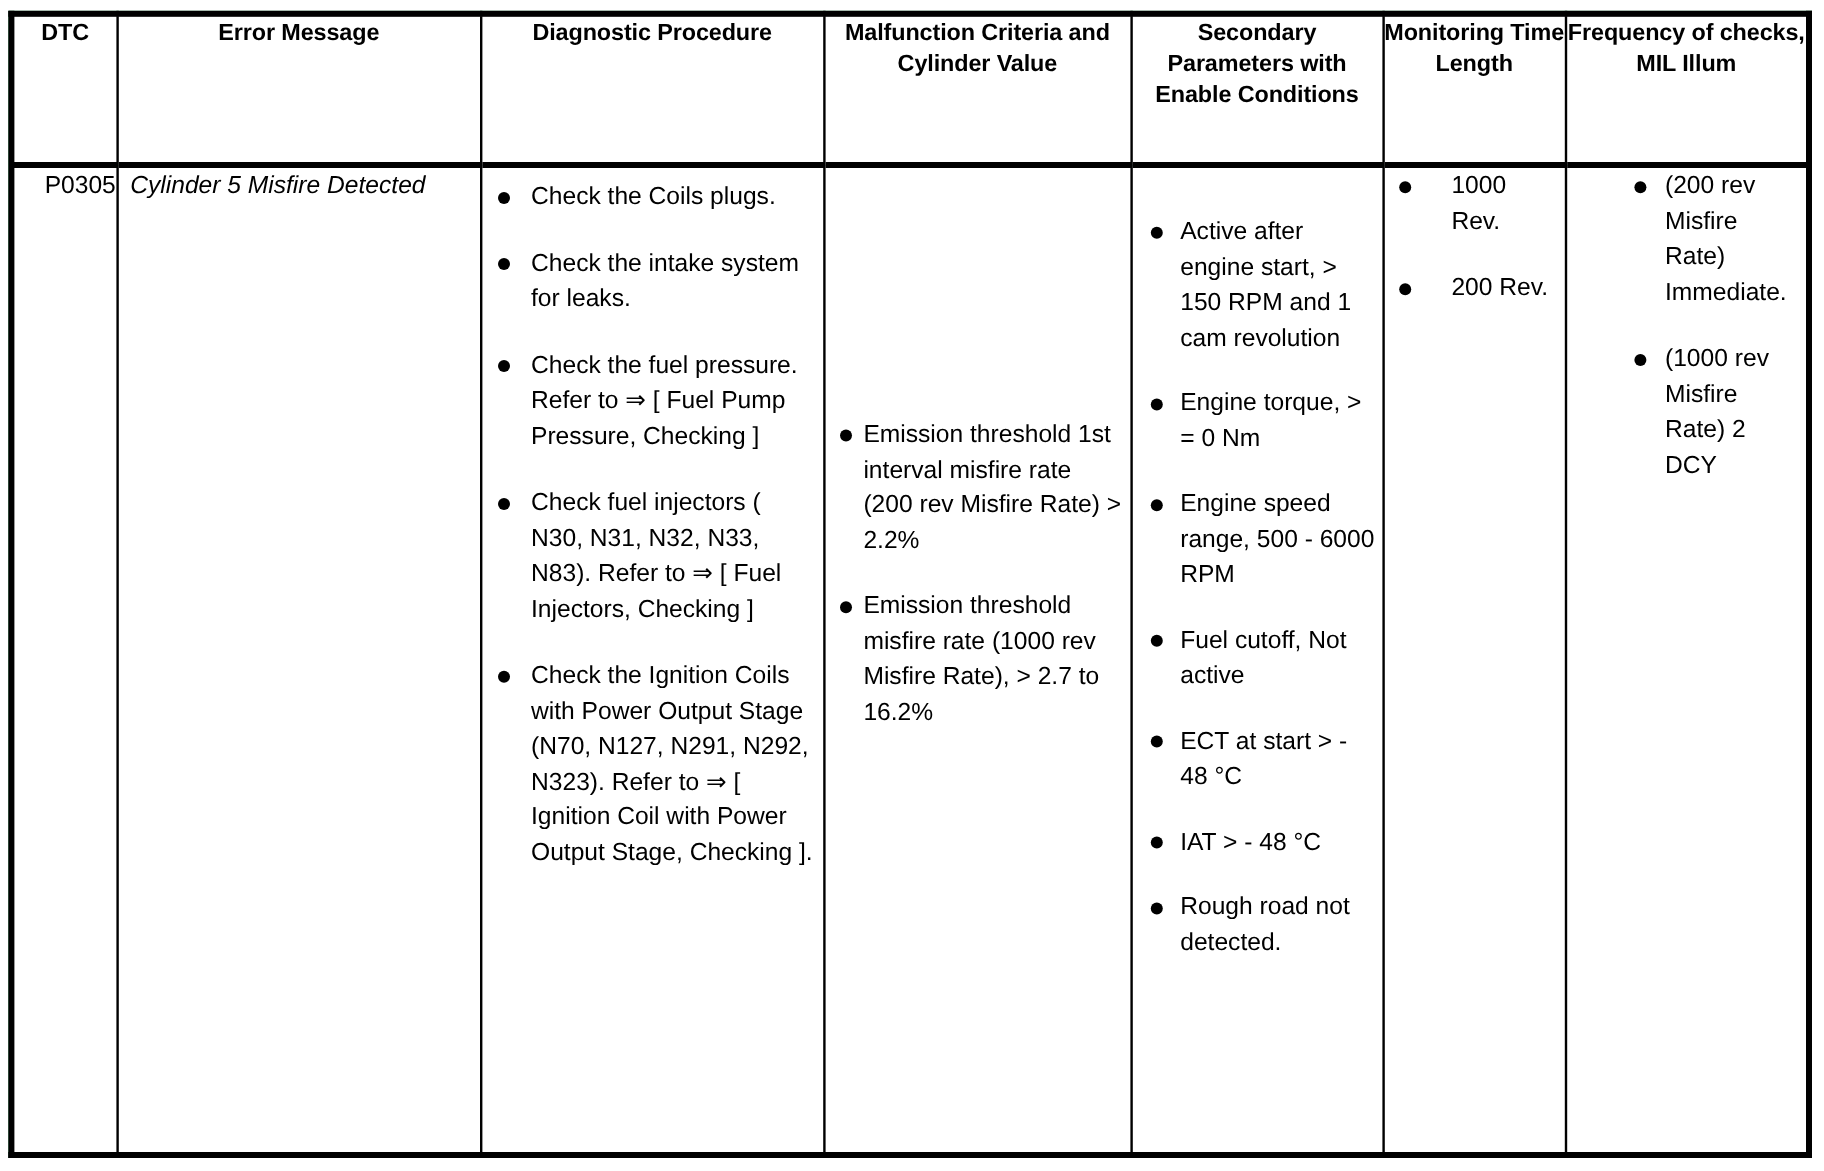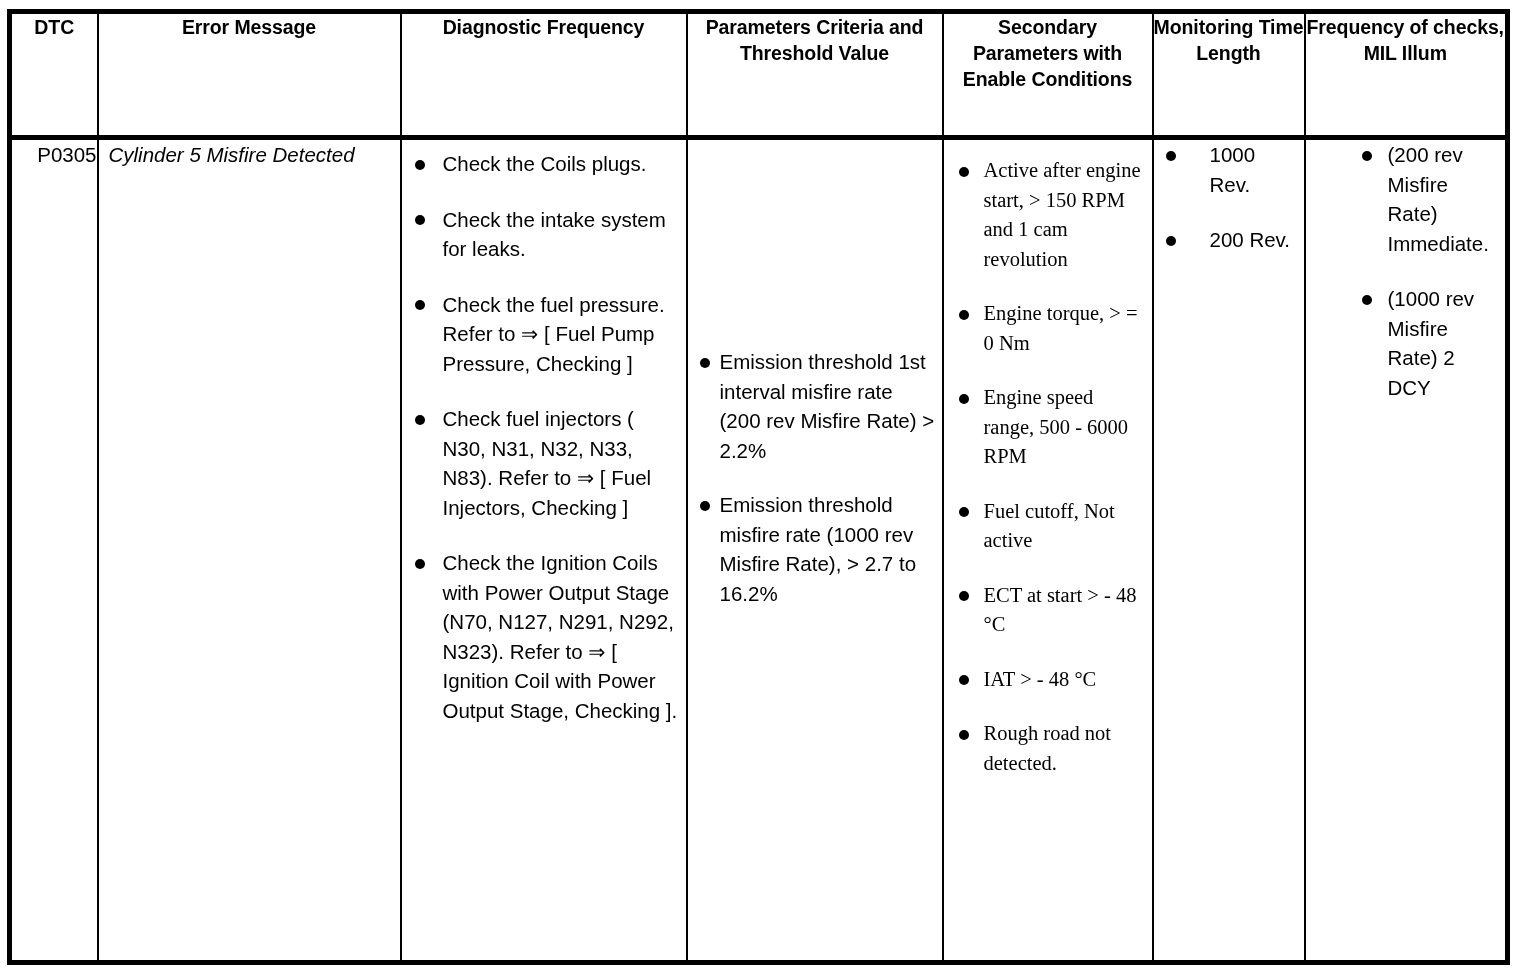--- a/index.html
+++ b/index.html
@@ -125,21 +125,21 @@
   td.diag-cell ul.blist { padding-top: 9px; }
   td.diag-cell ul.blist > li { padding-left: 41px; }
   td.diag-cell ul.blist > li .bullet { left: 13px; }
 
   td.malf-cell { vertical-align: top; }
   td.malf-cell ul.blist { padding-top: 207px; }
   td.malf-cell ul.blist > li { padding-left: 32px; }
   td.malf-cell ul.blist > li .bullet { left: 12px; }
   td.malf-cell ul.blist > li { margin-bottom: 25px; }
 
-  td.sec-cell ul.blist { padding-top: 16px; font-family: Liberation Serif, serif; }
+  td.sec-cell ul.blist { padding-top: 38px; }
   td.sec-cell ul.blist > li { padding-left: 40px; padding-right: 4px; }
   td.sec-cell ul.blist > li .bullet { left: 15px; }
   td.sec-cell ul.blist > li { margin-bottom: 25px; }
 
   td.mon-cell { vertical-align: middle; }
   td.mon-cell ul.blist { padding-top: 0; }
   td.mon-cell ul.blist > li { padding-left: 56px; margin-bottom: 26px; }
   td.mon-cell ul.blist > li .bullet { left: 12px; }
 
   td.freq-cell { vertical-align: middle; }
@@ -165,24 +165,24 @@
 
     <thead>
       <tr>
         <th>
           <span class="hdr-txt">DTC</span>
         </th>
         <th>
           <span class="hdr-txt">Error Message</span>
         </th>
         <th>
-          <span class="hdr-txt">Diagnostic Frequency</span>
-        </th>
-        <th>
-          <span class="hdr-txt">Parameters Criteria and Threshold Value</span>
+          <span class="hdr-txt">Diagnostic Procedure</span>
+        </th>
+        <th>
+          <span class="hdr-txt">Malfunction Criteria and Cylinder Value</span>
         </th>
         <th>
           <span class="hdr-txt">Secondary Parameters with Enable Conditions</span>
         </th>
         <th>
           <span class="hdr-txt">Monitoring Time Length</span>
         </th>
         <th>
           <span class="hdr-txt">Frequency of checks, MIL Illum</span>
         </th>

